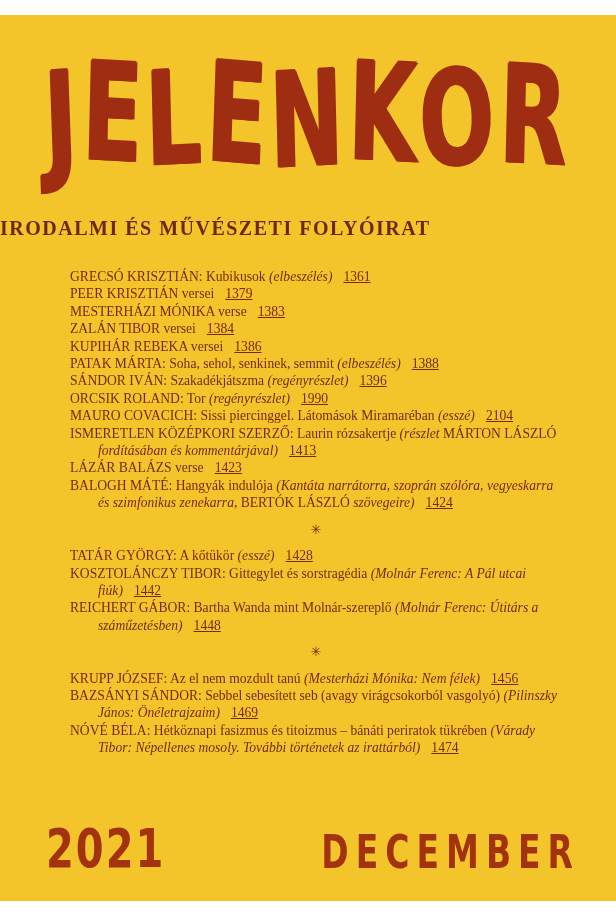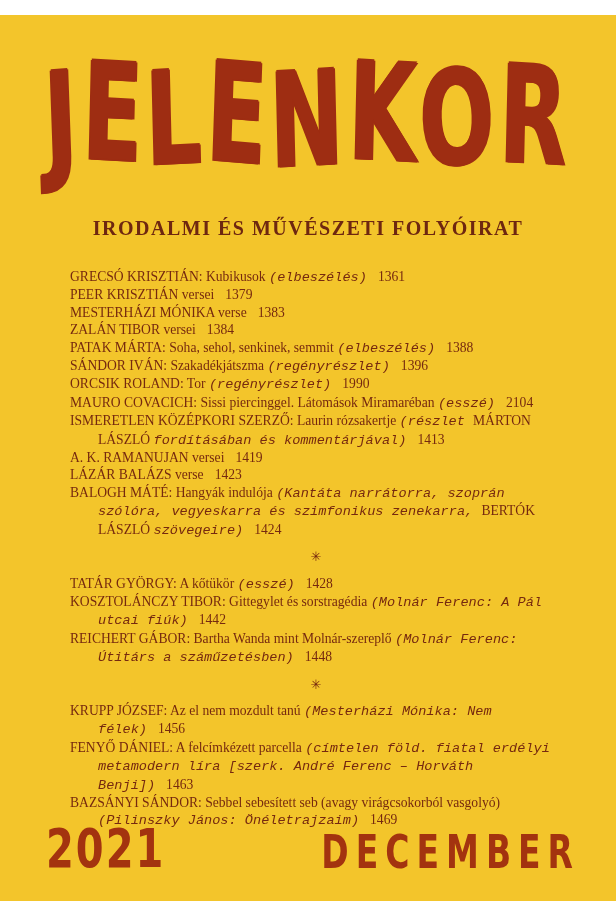--- a/index.html
+++ b/index.html
@@ -39,21 +39,20 @@
   .masthead span:nth-child(8n+2) { transform: scaleY(1.55) rotate(2deg)  translateY(-2px); }
   .masthead span:nth-child(8n+3) { transform: scaleY(1.48) rotate(-2deg) translateY(1px); }
   .masthead span:nth-child(8n+4) { transform: scaleY(1.58) rotate(3deg)  translateY(-1px); }
   .masthead span:nth-child(8n+5) { transform: scaleY(1.5) rotate(-2deg) translateY(2px); }
   .masthead span:nth-child(8n+6) { transform: scaleY(1.55) rotate(2deg)  translateY(-2px); }
   .masthead span:nth-child(8n+7) { transform: scaleY(1.5) rotate(-3deg) translateY(1px); }
   .masthead span:nth-child(8n+8) { transform: scaleY(1.55) rotate(2deg)  translateY(0px); }
 
   .subtitle {
     margin-top: 18px;
-    text-align: center;
     color: #6E2710;
     font-family: "Liberation Serif", serif;
     font-weight: bold;
     font-size: 20px;
     letter-spacing: 1.5px;
   }
 
   
   .toc {
     margin: 28px 40px 0 70px;
@@ -68,22 +67,22 @@
   }
   .toc-sep {
     text-indent: 0;
     padding-left: 0;
     text-align: center;
     font-size: 13px;
     line-height: 17.4px;
     padding-top: 9px;
     padding-bottom: 9px;
   }
-  .seg-it { font-style: italic; font-family: Liberation Mono, monospace; }
-  .seg-pg { margin-left: 11px; }
+  .seg-it { font-style: italic; }
+  .seg-pg { margin-left: 11px; text-decoration: underline; }
 
   
   .footer-year, .footer-month {
     position: absolute;
     color: #A3330F;
     font-family: "DejaVu Sans", sans-serif;
     font-weight: bold;
     transform-origin: 0 100%;
   }
   .footer-year {
@@ -109,34 +108,34 @@
 
   <div class="masthead"><span>J</span><span>E</span><span>L</span><span>E</span><span>N</span><span>K</span><span>O</span><span>R</span></div>
 
   <div class="subtitle">IRODALMI ÉS MŰVÉSZETI FOLYÓIRAT</div>
 
   <div class="toc" id="toc">
       <div class="toc-entry"><span class="seg-rm">GRECSÓ KRISZTIÁN: Kubikusok </span><span class="seg-it">(elbeszélés)</span><span class="seg-pg">1361</span></div>
       <div class="toc-entry"><span class="seg-rm">PEER KRISZTIÁN versei</span><span class="seg-pg">1379</span></div>
       <div class="toc-entry"><span class="seg-rm">MESTERHÁZI MÓNIKA verse</span><span class="seg-pg">1383</span></div>
       <div class="toc-entry"><span class="seg-rm">ZALÁN TIBOR versei</span><span class="seg-pg">1384</span></div>
+      <div class="toc-entry"><span class="seg-rm">KUPIHÁR REBEKA versei</span><span class="seg-pg">1386</span></div>
       <div class="toc-entry"><span class="seg-rm">PATAK MÁRTA: Soha, sehol, senkinek, semmit </span><span class="seg-it">(elbeszélés)</span><span class="seg-pg">1388</span></div>
       <div class="toc-entry"><span class="seg-rm">SÁNDOR IVÁN: Szakadékjátszma </span><span class="seg-it">(regényrészlet)</span><span class="seg-pg">1396</span></div>
       <div class="toc-entry"><span class="seg-rm">ORCSIK ROLAND: Tor </span><span class="seg-it">(regényrészlet)</span><span class="seg-pg">1990</span></div>
       <div class="toc-entry"><span class="seg-rm">MAURO COVACICH: Sissi piercinggel. Látomások Miramaréban </span><span class="seg-it">(esszé)</span><span class="seg-pg">2104</span></div>
       <div class="toc-entry"><span class="seg-rm">ISMERETLEN KÖZÉPKORI SZERZŐ: Laurin rózsakertje </span><span class="seg-it">(részlet </span><span class="seg-rm">MÁRTON LÁSZLÓ </span><span class="seg-it">fordításában és kommentárjával)</span><span class="seg-pg">1413</span></div>
-      <div class="toc-entry"><span class="seg-rm">A. K. RAMANUJAN versei</span><span class="seg-pg">1419</span></div>
       <div class="toc-entry"><span class="seg-rm">LÁZÁR BALÁZS verse</span><span class="seg-pg">1423</span></div>
       <div class="toc-entry"><span class="seg-rm">BALOGH MÁTÉ: Hangyák indulója </span><span class="seg-it">(Kantáta narrátorra, szoprán szólóra, vegyeskarra és szimfonikus zenekarra, </span><span class="seg-rm">BERTÓK LÁSZLÓ </span><span class="seg-it">szövegeire)</span><span class="seg-pg">1424</span></div>
       <div class="toc-sep">✳</div>
       <div class="toc-entry"><span class="seg-rm">TATÁR GYÖRGY: A kőtükör </span><span class="seg-it">(esszé)</span><span class="seg-pg">1428</span></div>
       <div class="toc-entry"><span class="seg-rm">KOSZTOLÁNCZY TIBOR: Gittegylet és sorstragédia </span><span class="seg-it">(Molnár Ferenc: A Pál utcai fiúk)</span><span class="seg-pg">1442</span></div>
       <div class="toc-entry"><span class="seg-rm">REICHERT GÁBOR: Bartha Wanda mint Molnár-szereplő </span><span class="seg-it">(Molnár Ferenc: Útitárs a száműzetésben)</span><span class="seg-pg">1448</span></div>
       <div class="toc-sep">✳</div>
       <div class="toc-entry"><span class="seg-rm">KRUPP JÓZSEF: Az el nem mozdult tanú </span><span class="seg-it">(Mesterházi Mónika: Nem félek)</span><span class="seg-pg">1456</span></div>
-      <div class="toc-entry"><span class="seg-rm">FENYŐ DÁNIEL: A felcímkézett parcella </span><span class="seg-it">(címtelen föld. fiatal erdélyi metamodern líra [szerk. André Ferenc – Horváth Benji])</span><span class="seg-pg">1463</span></div>
       <div class="toc-entry"><span class="seg-rm">BAZSÁNYI SÁNDOR: Sebbel sebesített seb (avagy virágcsokorból vasgolyó) </span><span class="seg-it">(Pilinszky János: Önéletrajzaim)</span><span class="seg-pg">1469</span></div>
+      <div class="toc-entry"><span class="seg-rm">NÓVÉ BÉLA: Hétköznapi fasizmus és titoizmus – bánáti periratok tükrében </span><span class="seg-it">(Várady Tibor: Népellenes mosoly. További történetek az irattárból)</span><span class="seg-pg">1474</span></div>
     </div>
 
   <div class="footer-year">2021</div>
   <div class="footer-month">DECEMBER</div>
 
 </div>
 
 </body></html>

